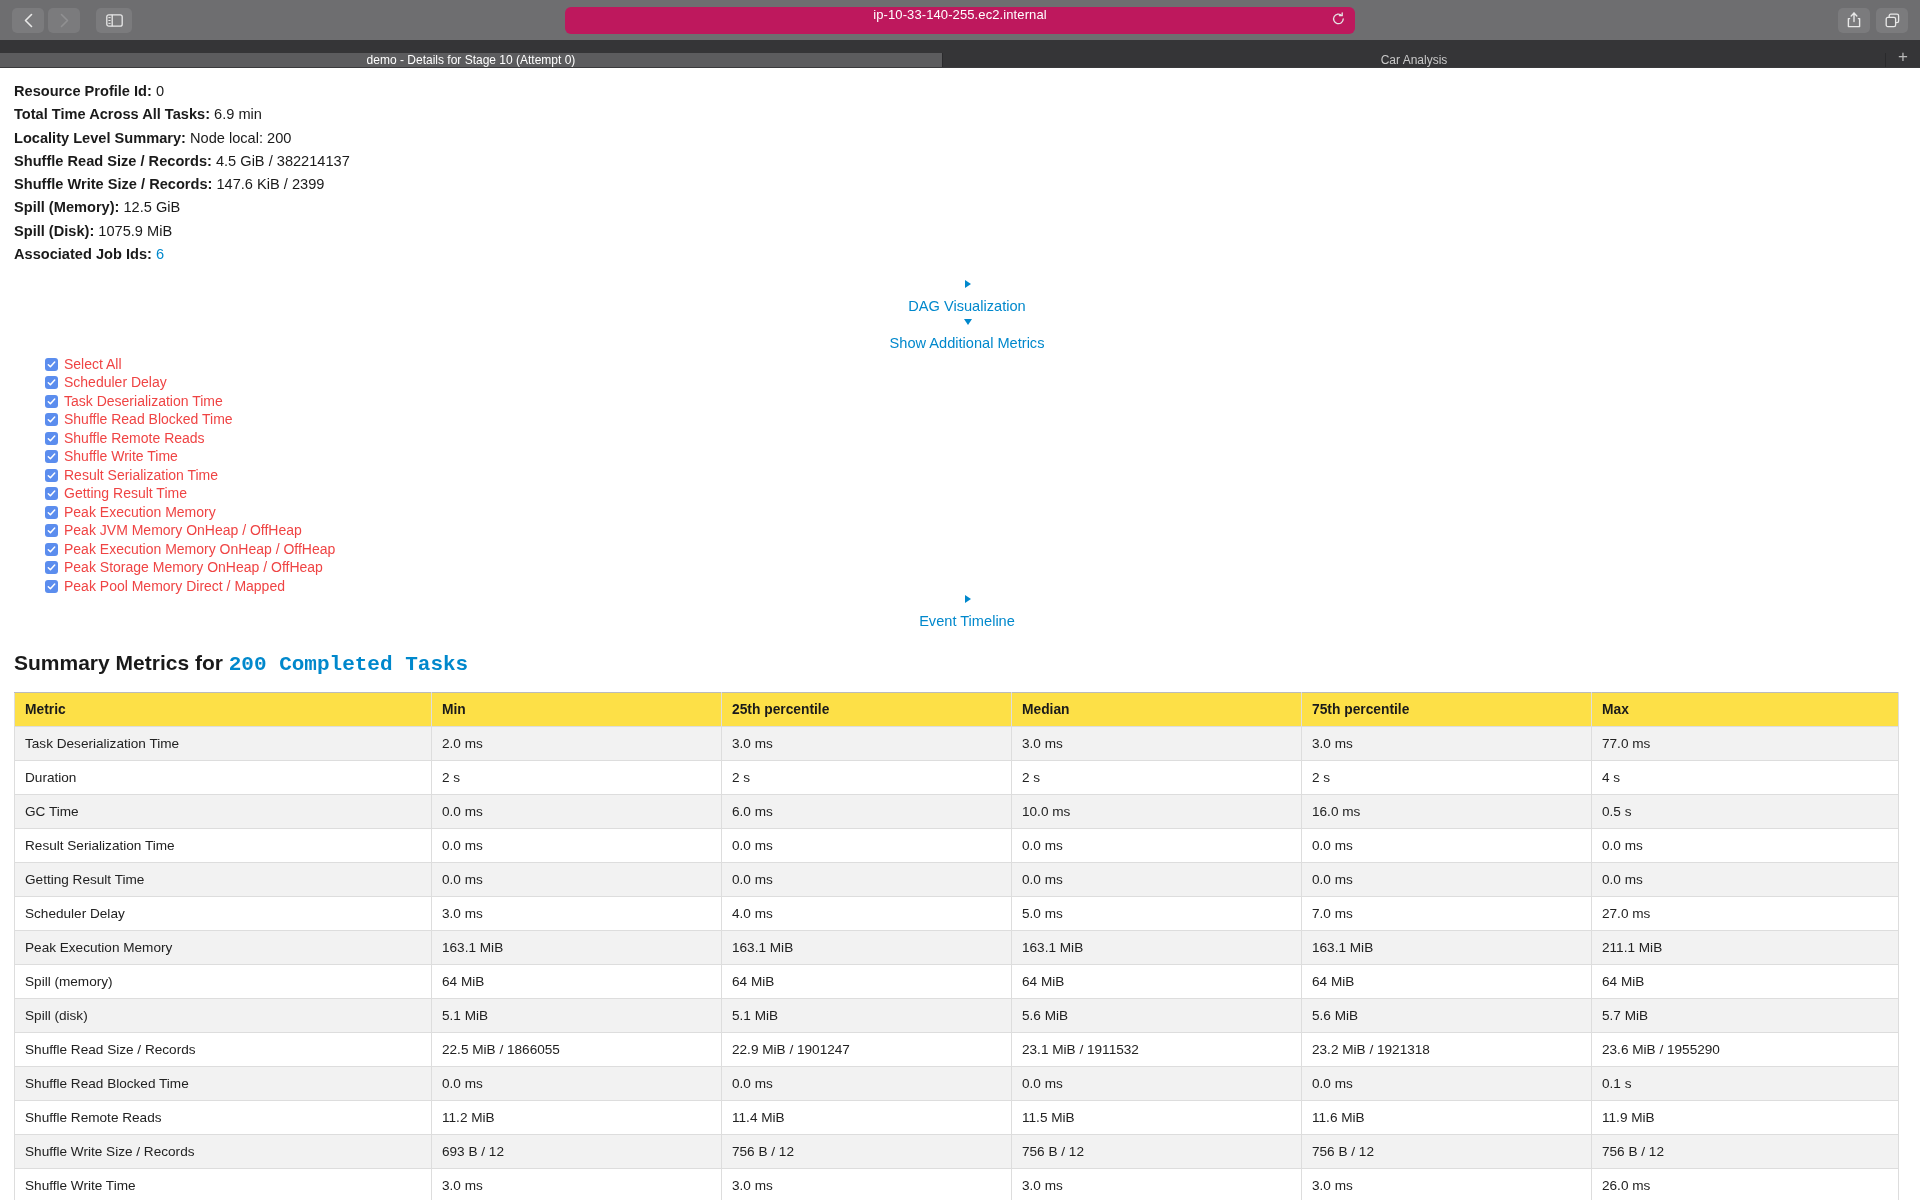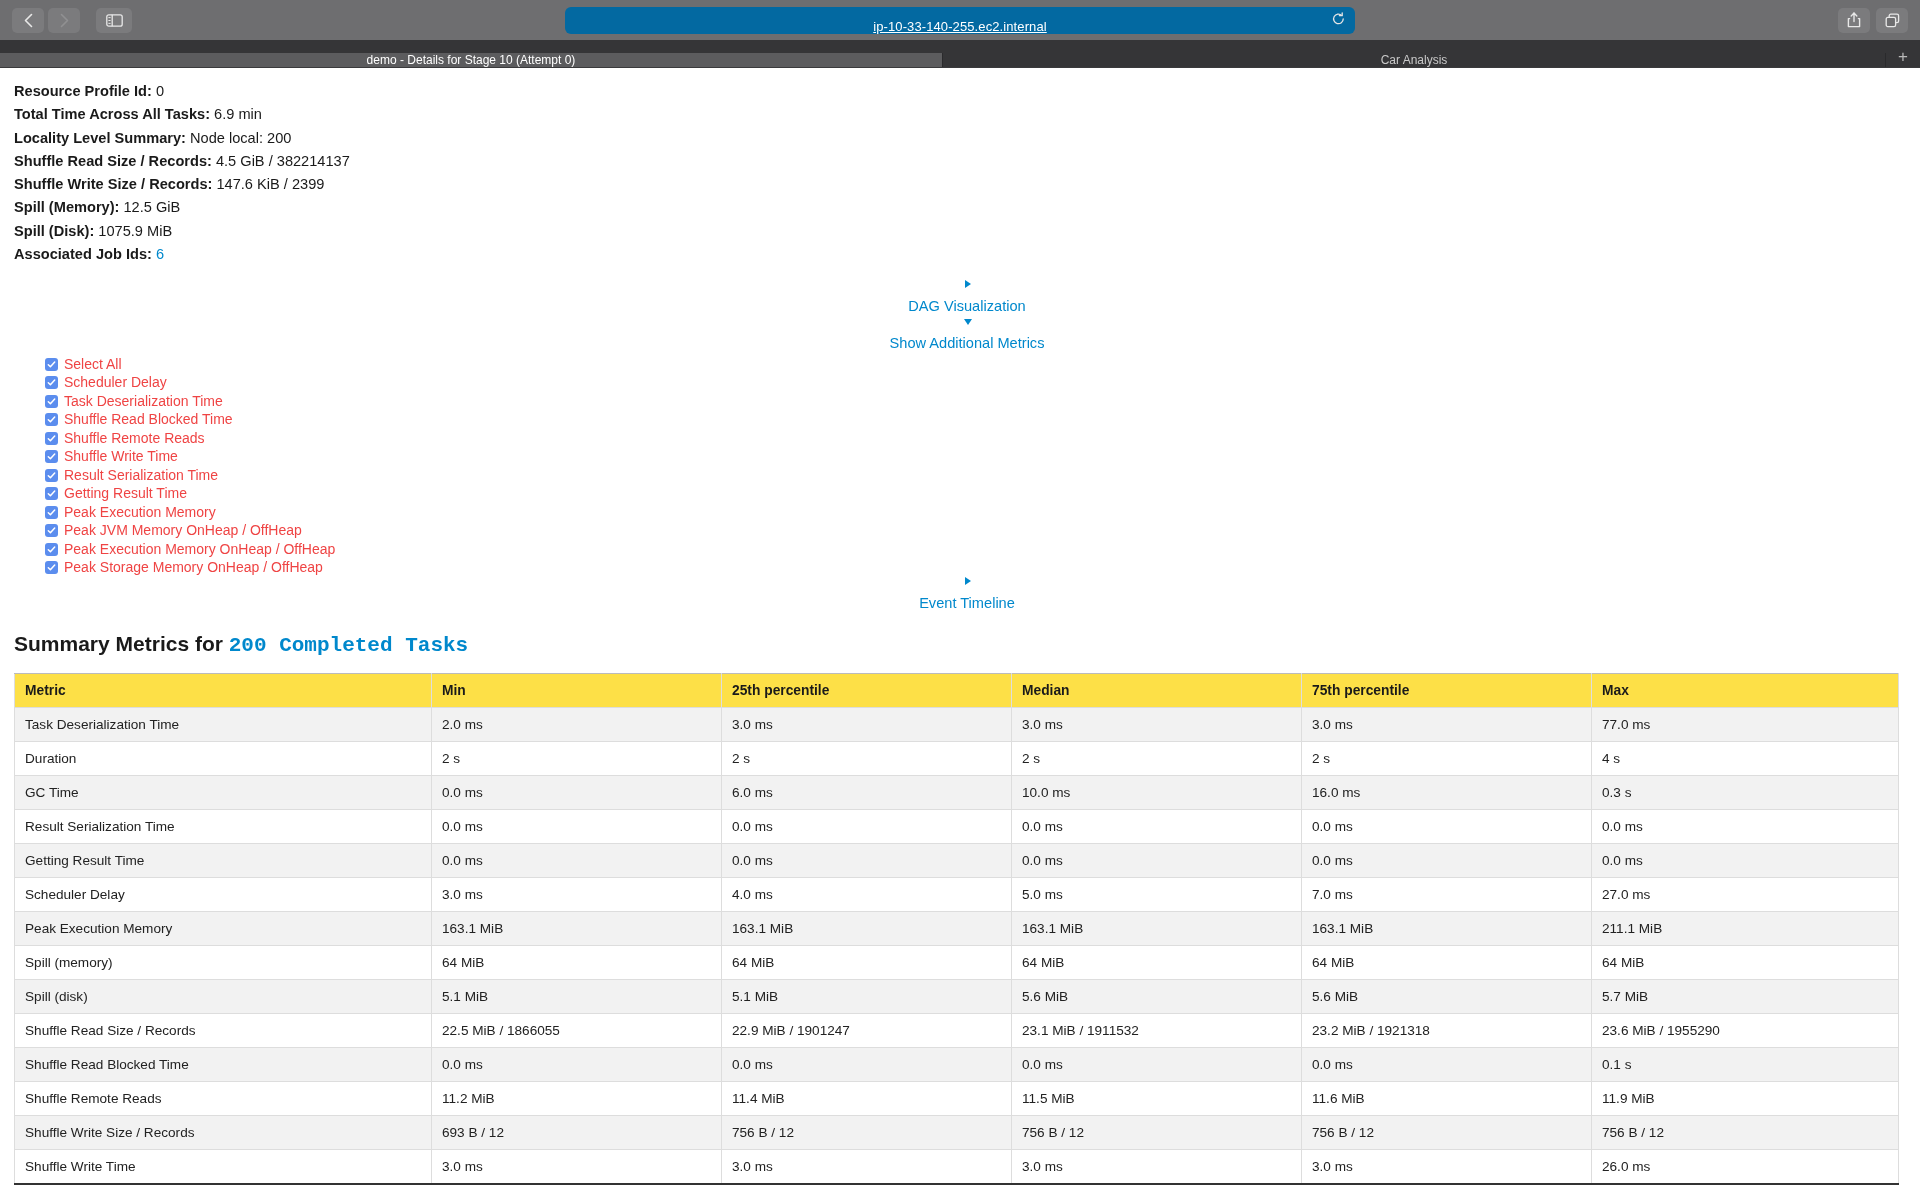--- a/index.html
+++ b/index.html
@@ -42,29 +42,28 @@
   .sidebar-btn { margin-left: 12px; width: 36px; }
 
   #address-bar-wrap {
     position: absolute;
     left: 50%;
     transform: translateX(-50%);
     width: 790px;
   }
   #address-bar {
     height: 27px;
-    background: #0369a1;
+    background: #be185d;
     border-radius: 6px;
     display: flex;
-    align-items: flex-end;
+    align-items: flex-start;
     justify-content: center;
     position: relative;
     color: #ffffff;
     font-size: 13px;
-    text-decoration: underline;
   }
   #address-url { letter-spacing: 0.1px; }
   #reload-icon {
     position: absolute;
     right: 10px;
     top: 50%;
     transform: translateY(-50%);
     color: #e6e6e6;
     font-size: 15px;
     line-height: 1;
@@ -405,20 +404,28 @@
         </span>
         <span>Peak Execution Memory OnHeap / OffHeap</span>
       </li>
       <li class="metric-item">
         <span class="cb">
           <svg width="9" height="9" viewBox="0 0 9 9" aria-hidden="true">
             <polyline points="1.3,4.7 3.4,6.8 7.7,2.1" fill="none" stroke="#ffffff" stroke-width="1.5" stroke-linecap="round" stroke-linejoin="round"></polyline>
           </svg>
         </span>
         <span>Peak Storage Memory OnHeap / OffHeap</span>
+      </li>
+      <li class="metric-item">
+        <span class="cb">
+          <svg width="9" height="9" viewBox="0 0 9 9" aria-hidden="true">
+            <polyline points="1.3,4.7 3.4,6.8 7.7,2.1" fill="none" stroke="#ffffff" stroke-width="1.5" stroke-linecap="round" stroke-linejoin="round"></polyline>
+          </svg>
+        </span>
+        <span>Peak Pool Memory Direct / Mapped</span>
       </li>
     </ul>
 
   <div class="toggle-row">
     <span class="arrow-right"></span>
     <span class="link">Event Timeline</span>
   </div>
 
   <div id="summary-heading">
     <span>Summary Metrics for </span><a class="link" href="#">200 Completed Tasks</a>
@@ -460,21 +467,21 @@
             <td>2 s</td>
             <td>2 s</td>
             <td>4 s</td>
           </tr>
           <tr class="odd">
             <td>GC Time</td>
             <td>0.0 ms</td>
             <td>6.0 ms</td>
             <td>10.0 ms</td>
             <td>16.0 ms</td>
-            <td>0.3 s</td>
+            <td>0.5 s</td>
           </tr>
           <tr class="even">
             <td>Result Serialization Time</td>
             <td>0.0 ms</td>
             <td>0.0 ms</td>
             <td>0.0 ms</td>
             <td>0.0 ms</td>
             <td>0.0 ms</td>
           </tr>
           <tr class="odd">

